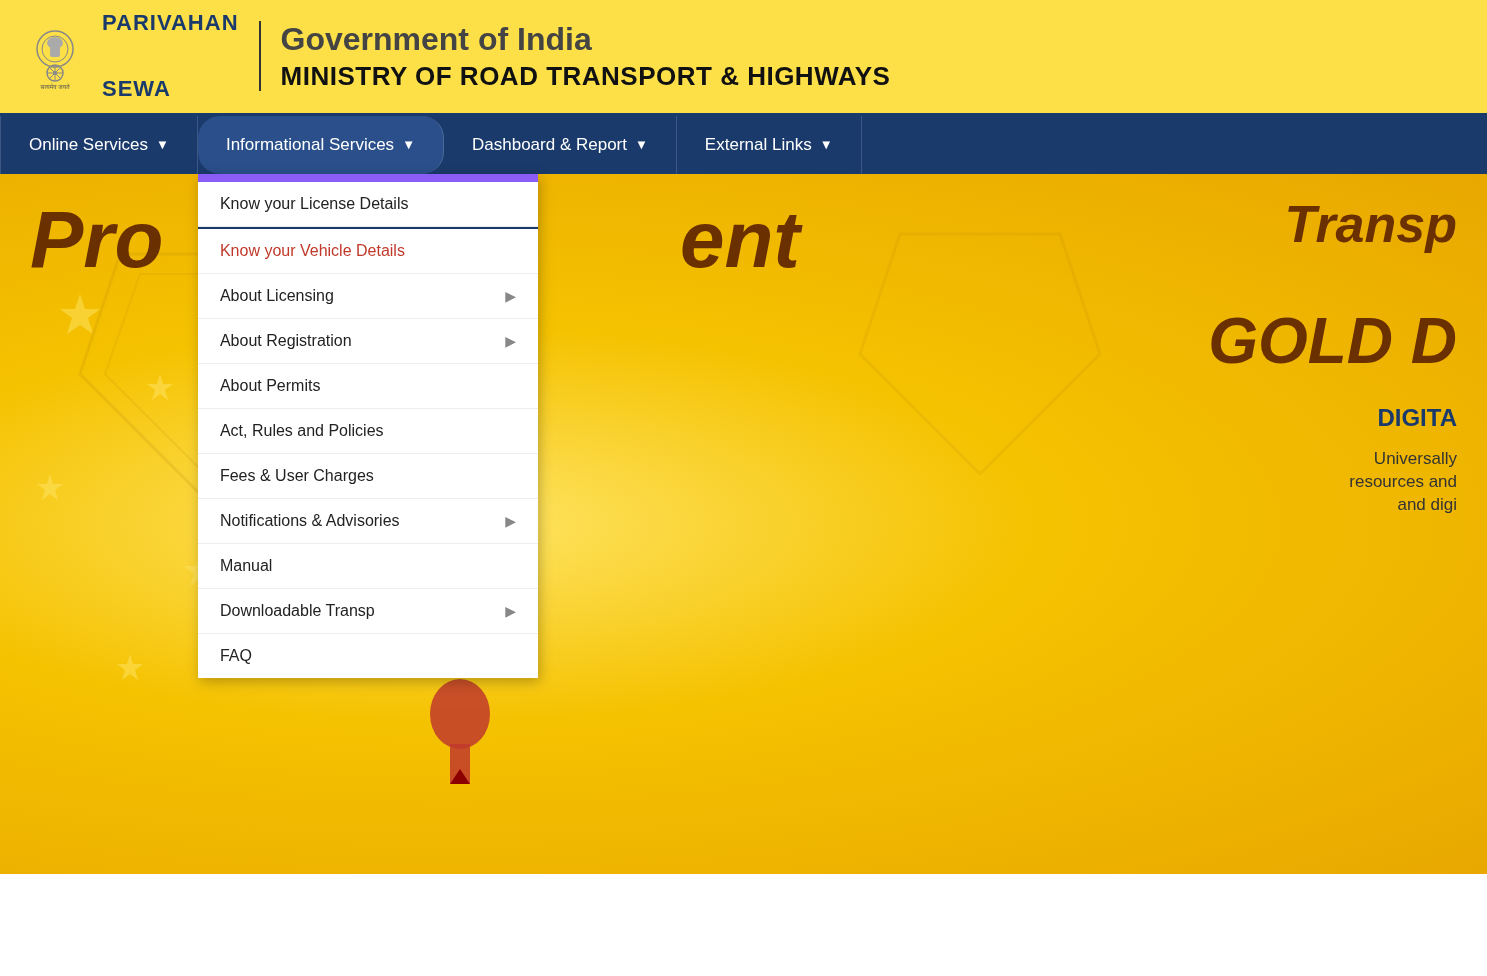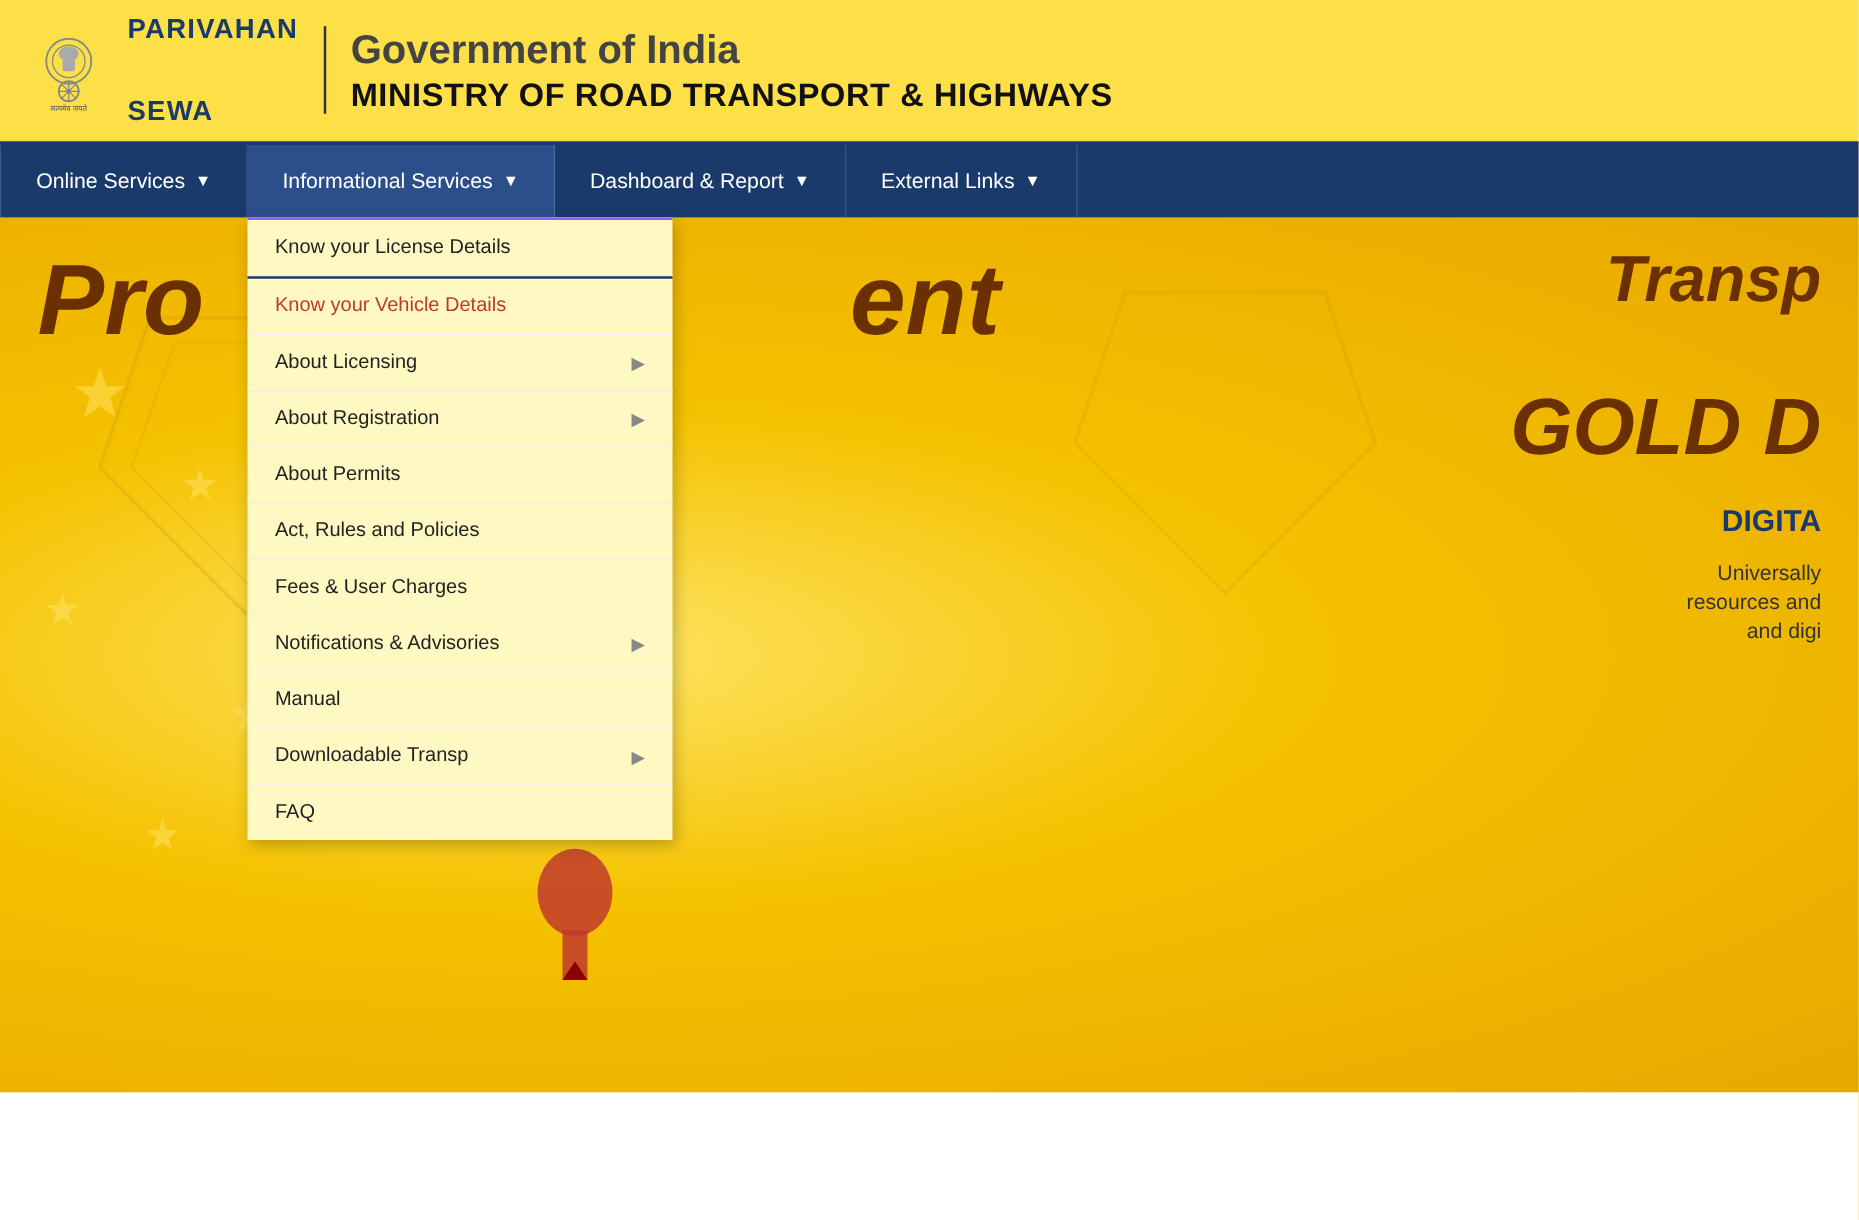--- a/index.html
+++ b/index.html
@@ -69,36 +69,37 @@
       border-right: 1px solid rgba(255,255,255,0.15);
       white-space: nowrap;
       position: relative;
       user-select: none;
     }
     .nav-item:first-child {
       border-left: 1px solid rgba(255,255,255,0.15);
     }
     .nav-item.active {
       background: #2a4f8a;
+      border-radius: 22px;
     }
     .nav-item .caret {
       margin-left: 8px;
       font-size: 13px;
     }
 
     
     .dropdown-menu {
       position: absolute;
       top: 100%;
       left: 0;
-      background: #fef9c3;
+      background: #ffffff;
       min-width: 340px;
       box-shadow: 2px 4px 12px rgba(0,0,0,0.25);
       z-index: 200;
-      border-top: 2px solid #8b5cf6;
+      border-top: 8px solid #8b5cf6;
     }
     .dropdown-item {
       padding: 13px 22px;
       font-size: 16px;
       color: #222;
       cursor: pointer;
       display: flex;
       align-items: center;
       justify-content: space-between;
       border-bottom: 1px solid #eee;

